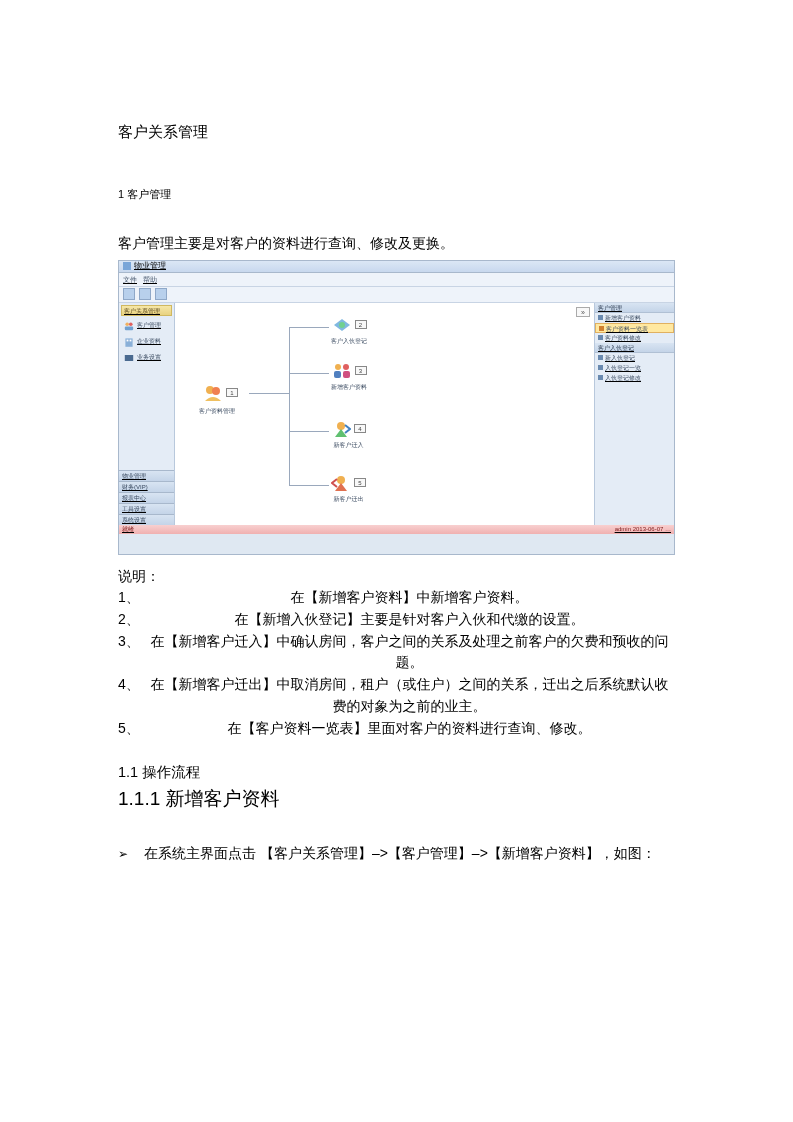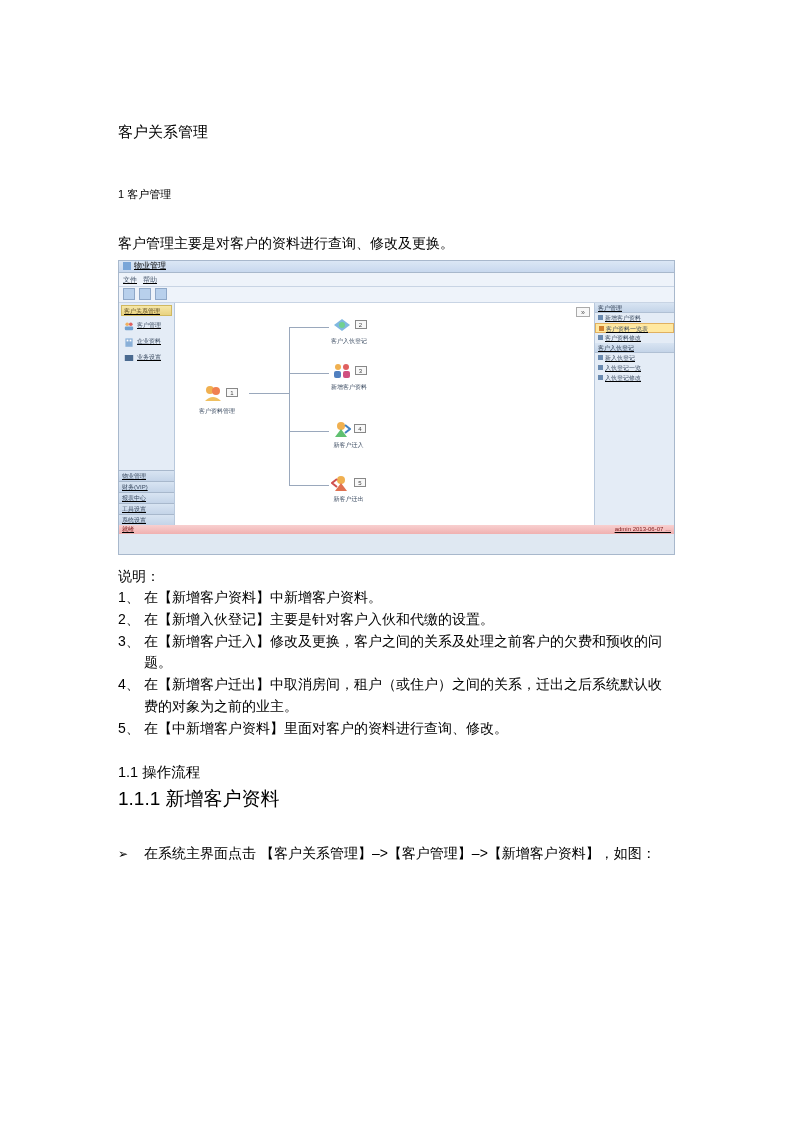--- a/index.html
+++ b/index.html
@@ -221,21 +221,21 @@
   }
   .desc-label { margin-top: 8px; margin-bottom: 0; }
   .desc-list { list-style: none; padding-left: 0; }
   .desc-list li {
     display: flex;
     align-items: flex-start;
     font-size: 14px;
     line-height: 1.55;
   }
   .desc-list li .num { width: 26px; flex-shrink: 0; }
-  .desc-list li .txt { flex: 1; }
+  .desc-list li .txt { flex: 1; text-align: center; }
   .h2 { font-size: 14.5px; margin-top: 22px; }
   .h3 { font-size: 19px; margin-bottom: 28px; }
   .step {
     display: flex;
     align-items: flex-start;
     font-size: 14px;
   }
   .step .arrow { width: 26px; flex-shrink: 0; font-size: 12px; padding-top: 2px; }
   .step .txt { flex: 1; line-height: 1.55; }
 </style>
@@ -387,29 +387,29 @@
   <li>
       <span class="num">1、</span>
       <span class="txt">在【新增客户资料】中新增客户资料。</span>
     </li>
   <li>
       <span class="num">2、</span>
       <span class="txt">在【新增入伙登记】主要是针对客户入伙和代缴的设置。</span>
     </li>
   <li>
       <span class="num">3、</span>
-      <span class="txt">在【新增客户迁入】修改及更换，客户之间的关系及处理之前客户的欠费和预收的问题。</span>
+      <span class="txt">在【新增客户迁入】中确认房间，客户之间的关系及处理之前客户的欠费和预收的问题。</span>
     </li>
   <li>
       <span class="num">4、</span>
       <span class="txt">在【新增客户迁出】中取消房间，租户（或住户）之间的关系，迁出之后系统默认收费的对象为之前的业主。</span>
     </li>
   <li>
       <span class="num">5、</span>
-      <span class="txt">在【中新增客户资料】里面对客户的资料进行查询、修改。</span>
+      <span class="txt">在【客户资料一览表】里面对客户的资料进行查询、修改。</span>
     </li>
 </ol>
 
 <div class="h2">1.1 操作流程</div>
 <div class="h3">1.1.1 新增客户资料</div>
 
 <div class="step">
   <span class="arrow">➢</span>
   <span class="txt">在系统主界面点击 【客户关系管理】–&gt;【客户管理】–&gt;【新增客户资料】，如图：</span>
 </div>

